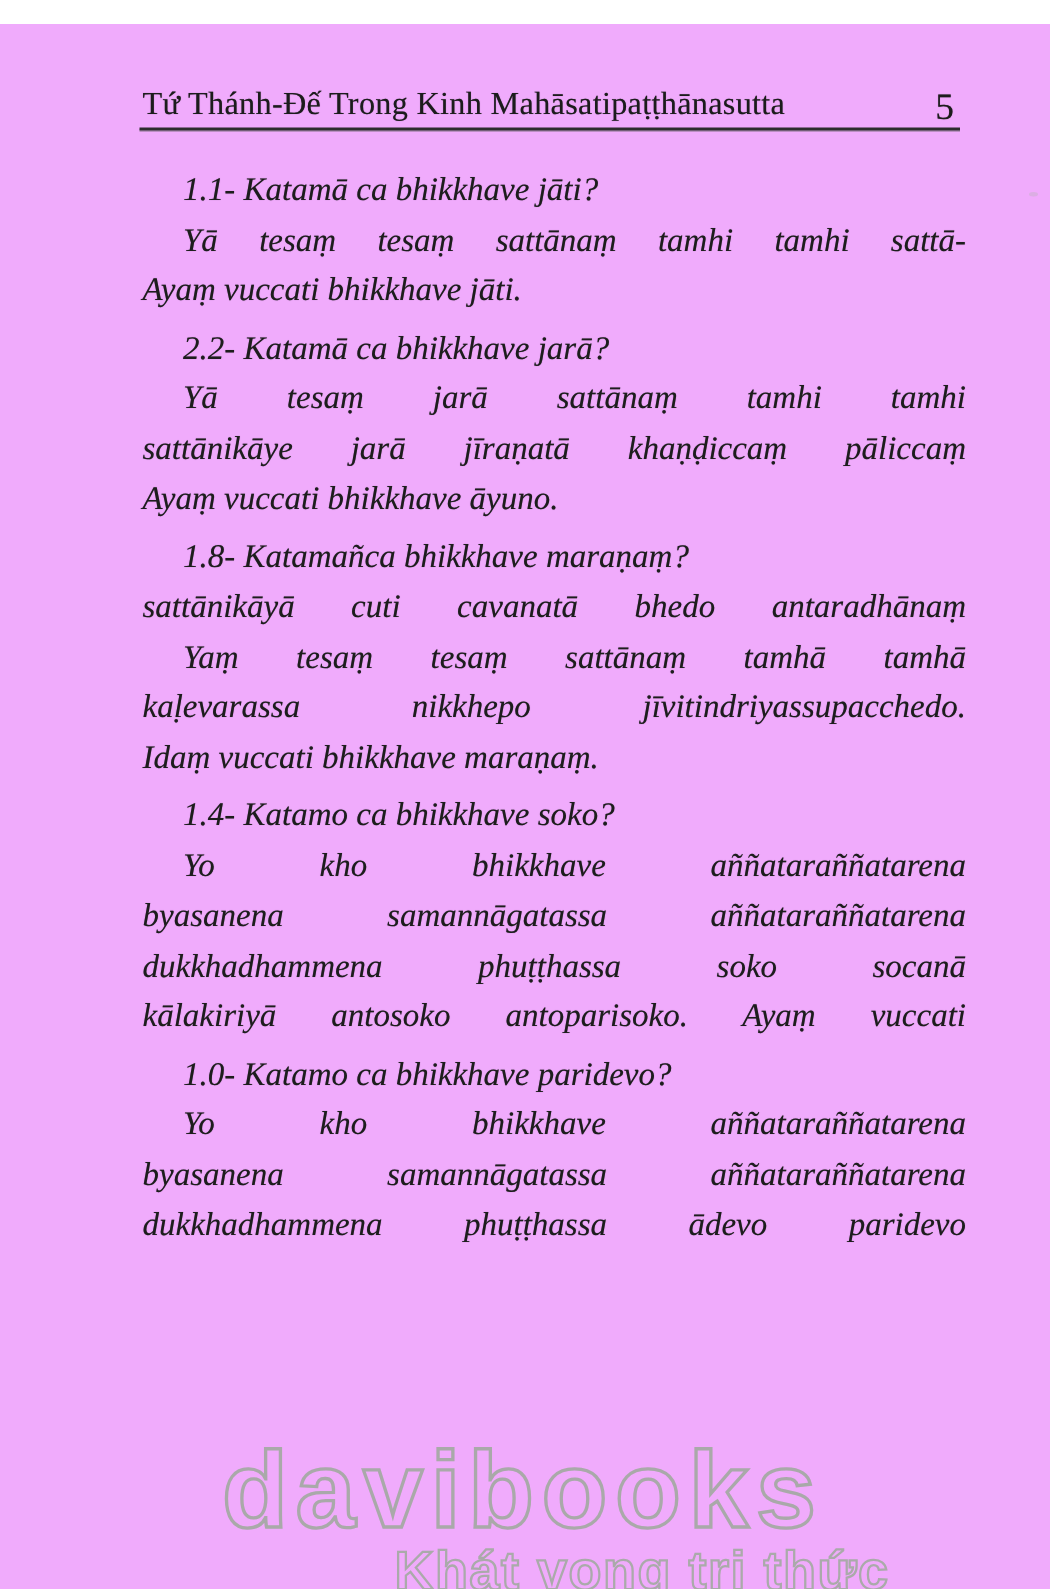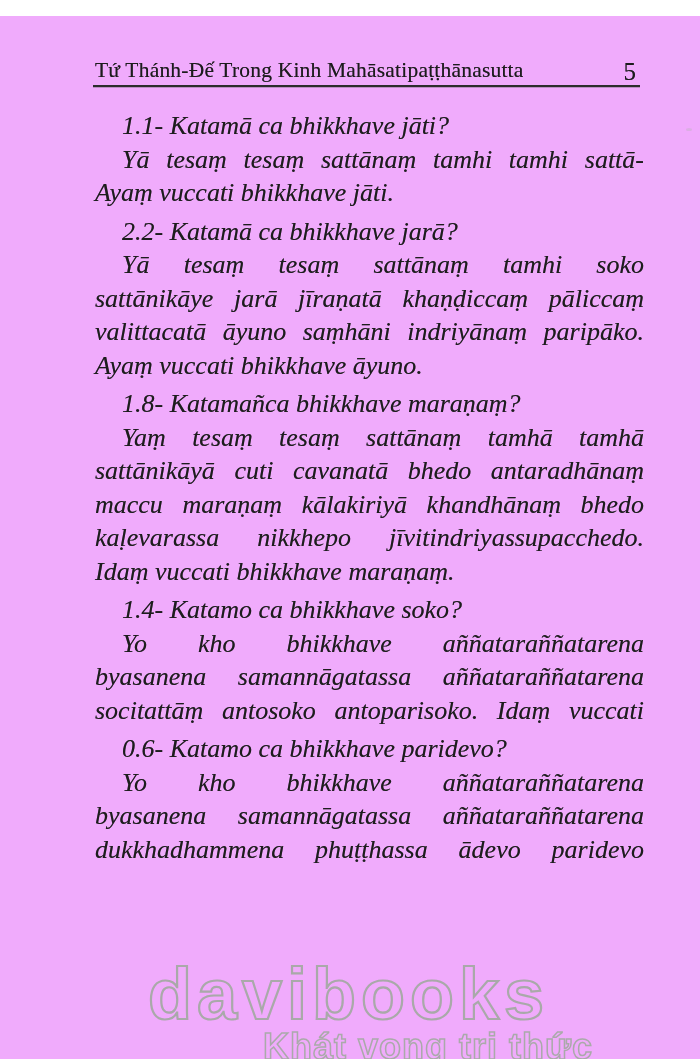--- a/index.html
+++ b/index.html
@@ -34,21 +34,21 @@
   .divider {
     position: absolute; left: 93px; top: 69px;
     width: 547px; height: 2px;
     background: #2c2c2c;
     box-shadow: 0 1px 0 rgba(90,90,90,0.35);
   }
   
   .content {
     position: absolute; left: 95px; top: 88px; width: 549px;
     font-style: italic;
-    font-size: 26px;
+    font-size: 22px;
     color: #1d1d1d;
     text-shadow: 0 0 0.5px rgba(20,20,20,0.5);
   }
   .heading {
     margin-top: 5px;
     padding-left: 27px;
     line-height: 33.5px;
     white-space: nowrap;
   }
   .line {
@@ -108,35 +108,34 @@
     <span class="page-number">5</span>
   </div>
 
   <div class="divider"></div>
 
   <div class="content">
       <div class="heading">1.1- Katamā ca bhikkhave jāti?</div>
       <div class="line first">Yā tesaṃ tesaṃ sattānaṃ tamhi tamhi sattā-</div>
       <div class="line lastline">Ayaṃ vuccati bhikkhave jāti.</div>
       <div class="heading">2.2- Katamā ca bhikkhave jarā?</div>
-      <div class="line first">Yā tesaṃ tesaṃ sattānaṃ tamhi soko</div>
+      <div class="line first">Yā tesaṃ jarā sattānaṃ tamhi tamhi</div>
       <div class="line">sattānikāye jarā jīraṇatā khaṇḍiccaṃ pāliccaṃ</div>
-      <div class="line">valittacatā āyuno saṃhāni indriyānaṃ paripāko.</div>
       <div class="line lastline">Ayaṃ vuccati bhikkhave āyuno.</div>
       <div class="heading">1.8- Katamañca bhikkhave maraṇaṃ?</div>
+      <div class="line">sattānikāyā cuti cavanatā bhedo antaradhānaṃ</div>
       <div class="line first">Yaṃ tesaṃ tesaṃ sattānaṃ tamhā tamhā</div>
-      <div class="line">sattānikāyā cuti cavanatā bhedo antaradhānaṃ</div>
-      <div class="line">maccu maraṇaṃ kālakiriyā khandhānaṃ bhedo</div>
       <div class="line">kaḷevarassa nikkhepo jīvitindriyassupacchedo.</div>
       <div class="line lastline">Idaṃ vuccati bhikkhave maraṇaṃ.</div>
       <div class="heading">1.4- Katamo ca bhikkhave soko?</div>
       <div class="line first">Yo kho bhikkhave aññataraññatarena</div>
       <div class="line">byasanena samannāgatassa aññataraññatarena</div>
-      <div class="line">socitattāṃ antosoko antoparisoko. Idaṃ vuccati</div>
-      <div class="heading">0.6- Katamo ca bhikkhave paridevo?</div>
+      <div class="line">dukkhadhammena phuṭṭhassa soko socanā</div>
+      <div class="line">kālakiriyā antosoko antoparisoko. Ayaṃ vuccati</div>
+      <div class="heading">1.0- Katamo ca bhikkhave paridevo?</div>
       <div class="line first">Yo kho bhikkhave aññataraññatarena</div>
       <div class="line">byasanena samannāgatassa aññataraññatarena</div>
       <div class="line">dukkhadhammena phuṭṭhassa ādevo paridevo</div>
     </div>
 
   <div class="wm wm-tagline">Khát vọng tri thức</div>
 
   <div class="wm wm-brand">davibooks</div>
 
   <div class="speck speck-a"></div>

